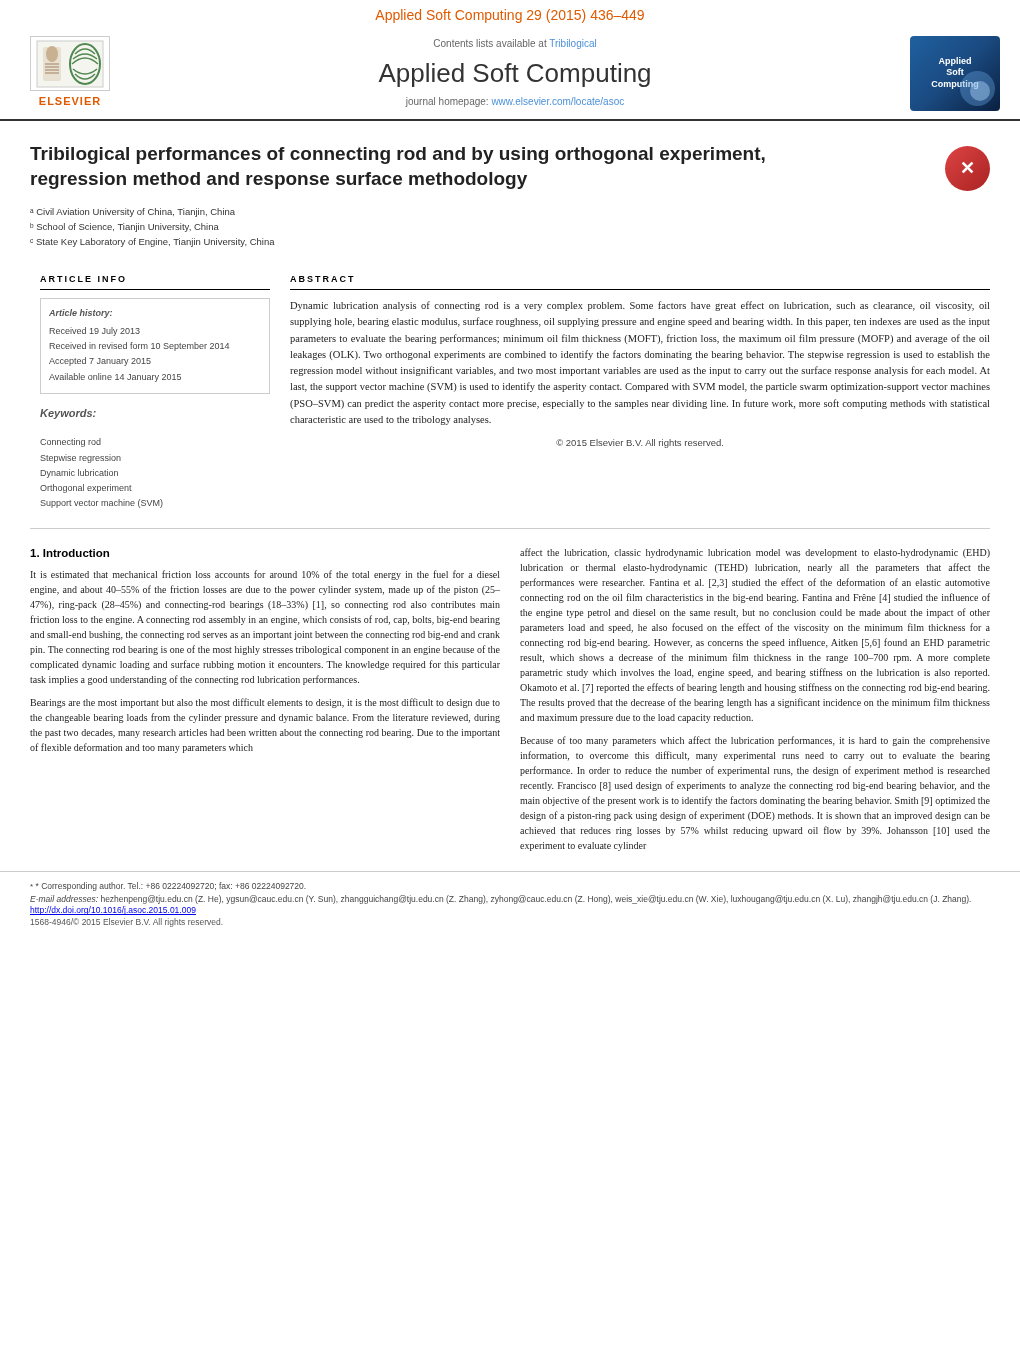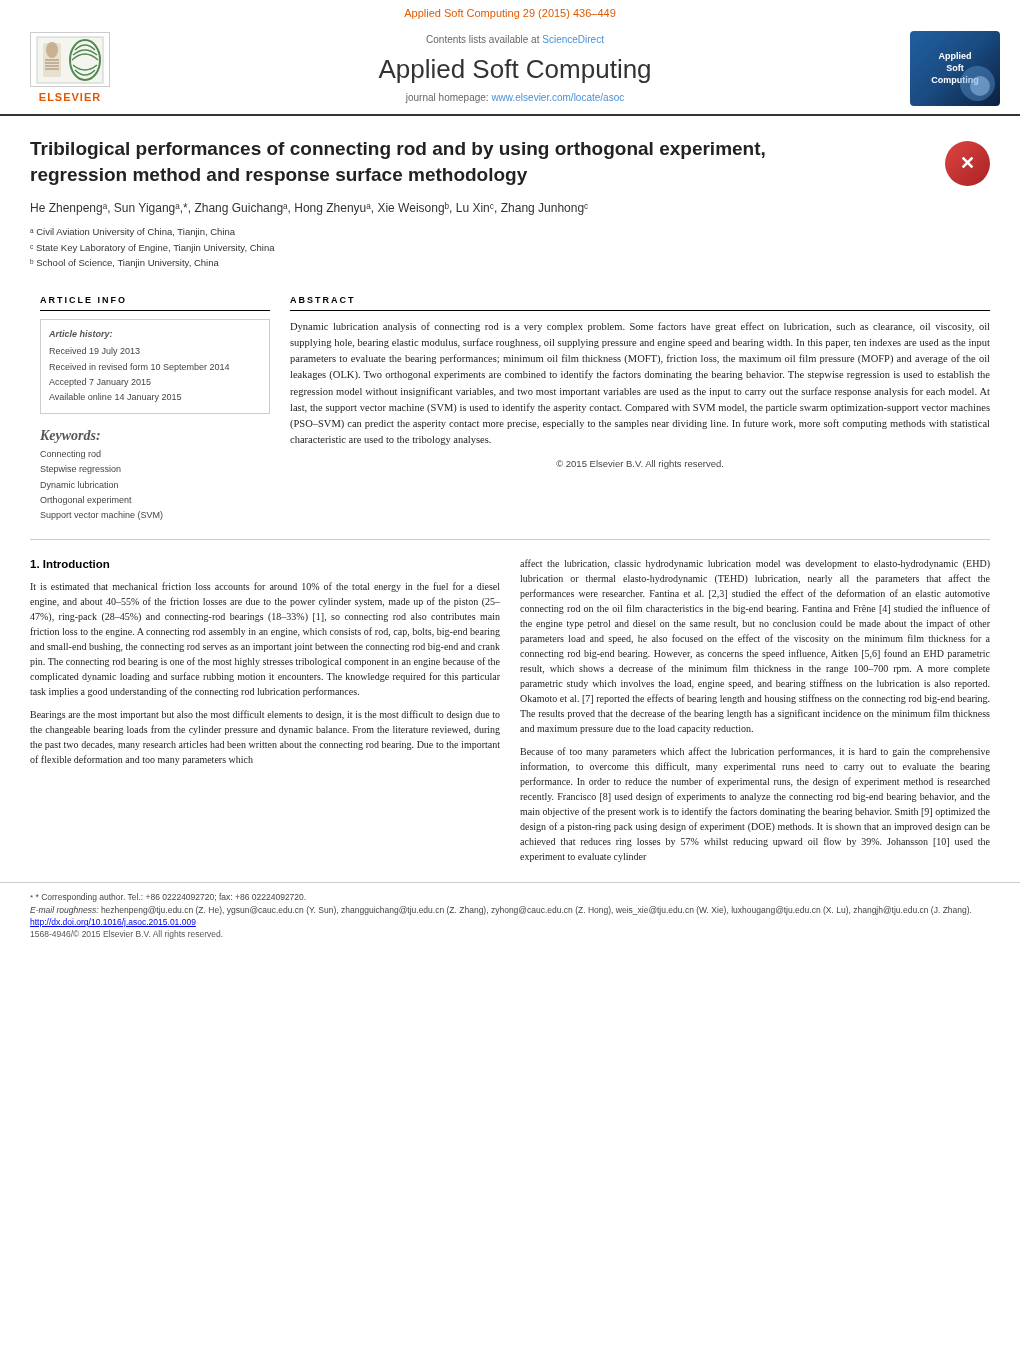--- a/index.html
+++ b/index.html
@@ -10,21 +10,21 @@
       width: 1020px;
       min-height: 1351px;
       font-size: 11px;
       line-height: 1.4;
     }
 
     
     .top-bar {
       text-align: center;
       padding: 6px 0 2px 0;
-      font-size: 11px;
+      font-size: 14px;
       color: #e05a00;
       font-family: Arial, sans-serif;
     }
 
     .header-section {
       display: flex;
       align-items: center;
       justify-content: space-between;
       padding: 8px 20px 8px 20px;
       border-bottom: 2px solid #333;
@@ -228,26 +228,26 @@
       font-family: Arial, sans-serif;
       font-size: 9px;
       color: #444;
       line-height: 1.7;
     }
 
     .keywords-box {
       margin-top: 8px;
     }
     .keywords-label {
-      font-family: Liberation Serif, serif;
-      font-size: 14px;
+      font-family: Liberation Sans, sans-serif;
+      font-size: 11px;
       font-style: italic;
       font-weight: bold;
       color: #555;
-      margin-bottom: 1px;
+      margin-bottom: 14px;
     }
     .keyword-item {
       font-family: Arial, sans-serif;
       font-size: 9px;
       color: #444;
       line-height: 1.7;
     }
 
     .abstract-text {
       font-family: 'Times New Roman', Times, serif;
@@ -352,21 +352,21 @@
           <path d="M 40 35 Q 50 45 60 35" fill="none" stroke="#508850" stroke-width="1.5"></path>
         </svg>
       </div>
       <div class="elsevier-text">ELSEVIER</div>
     </div>
   </div>
 
   <div class="header-center">
     <div class="contents-line">
       <span>Contents lists available at</span>
-      <a href="#">ScienceDirect</a>
+      <a href="#">Tribilogical</a>
     </div>
     <div class="journal-title">Applied Soft Computing</div>
     <div class="journal-homepage">
       <span>journal homepage:</span>
       <a href="#">www.elsevier.com/locate/asoc</a>
     </div>
   </div>
 
   <div class="header-right">
     <div class="journal-badge">
@@ -378,26 +378,25 @@
 </div>
 
 <div class="paper-section">
   <div class="title-row">
     <div class="paper-title">Tribilogical performances of connecting rod and by using orthogonal experiment, regression method and response surface methodology</div>
     <div class="crossmark">
       <div class="crossmark-inner">✕</div>
     </div>
   </div>
 
-  <div class="authors-line">He Zhenpengᵃ, Sun Yigangᵃ,*, Zhang Guichangᵃ, Hong Zhenyuᵃ, Xie Weisongᵇ, Lu Xinᶜ, Zhang Junhongᶜ</div>
 
   <div class="affiliations">
     <div>ᵃ Civil Aviation University of China, Tianjin, China</div>
+    <div>ᵇ School of Science, Tianjin University, China</div>
     <div>ᶜ State Key Laboratory of Engine, Tianjin University, China</div>
-    <div>ᵇ School of Science, Tianjin University, China</div>
   </div>
 </div>
 
 <div class="two-col">
   <div class="left-col">
     <div class="section-header">ARTICLE INFO</div>
     <div class="article-info-box">
       <div class="article-info-label">Article history:</div>
       <div class="article-info-item">Received 19 July 2013</div>
       <div class="article-info-item">Received in revised form 10 September 2014</div>
@@ -439,20 +438,20 @@
     <div class="body-text">Because of too many parameters which affect the lubrication performances, it is hard to gain the comprehensive information, to overcome this difficult, many experimental runs need to carry out to evaluate the bearing performance. In order to reduce the number of experimental runs, the design of experiment method is researched recently. Francisco [8] used design of experiments to analyze the connecting rod big-end bearing behavior, and the main objective of the present work is to identify the factors dominating the bearing behavior. Smith [9] optimized the design of a piston-ring pack using design of experiment (DOE) methods. It is shown that an improved design can be achieved that reduces ring losses by 57% whilst reducing upward oil flow by 39%. Johansson [10] used the experiment to evaluate cylinder</div>
   </div>
 </div>
 
 <div class="footnote-section">
   <div class="footnote-text">
     <span class="star-note">*</span>
     <span>* Corresponding author. Tel.: +86 02224092720; fax: +86 02224092720.</span>
   </div>
   <div class="footnote-text">
-    <em>E-mail roughness:</em>
+    <em>E-mail addresses:</em>
     <span>hezhenpeng@tju.edu.cn (Z. He), ygsun@cauc.edu.cn (Y. Sun), zhangguichang@tju.edu.cn (Z. Zhang), zyhong@cauc.edu.cn (Z. Hong), weis_xie@tju.edu.cn (W. Xie), luxhougang@tju.edu.cn (X. Lu), zhangjh@tju.edu.cn (J. Zhang).</span>
   </div>
   <div class="doi-line">
     <a href="#">http://dx.doi.org/10.1016/j.asoc.2015.01.009</a>
   </div>
   <div class="issn-line">1568-4946/© 2015 Elsevier B.V. All rights reserved.</div>
 </div>
 
 </body></html>

